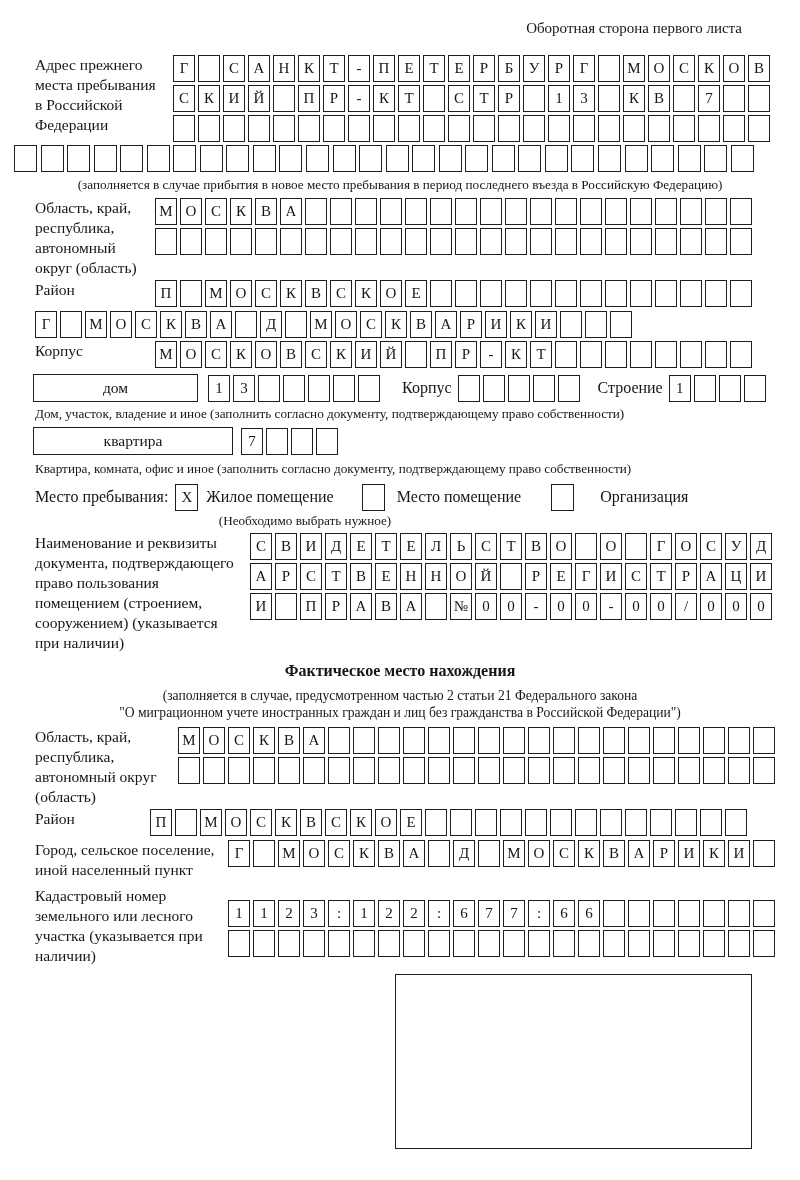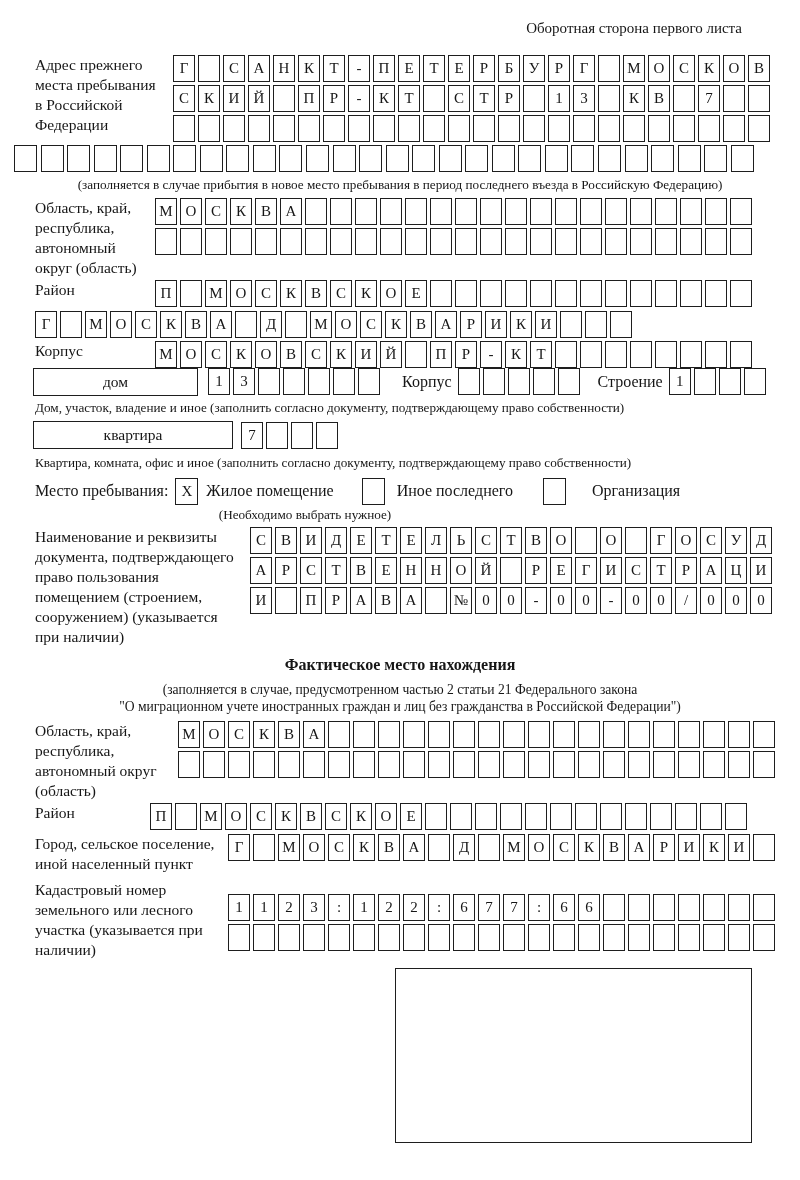--- a/index.html
+++ b/index.html
@@ -313,21 +313,21 @@
         <span class="cell"></span>
         <span class="cell"></span>
         <span class="cell"></span>
         <span class="cell"></span>
         <span class="cell"></span>
         <span class="cell"></span>
         <span class="cell"></span>
       </div>
   </div>
 
-  <div class="frow" style="margin-left:33px; align-items:flex-start;">
+  <div class="frow" style="margin-left:33px; margin-top:6px; align-items:flex-end;">
     <div class="wide-box" style="width:165px;">дом</div>
     <div class="cells" style="margin-left:10px;">
         <span class="cell">1</span>
         <span class="cell">3</span>
         <span class="cell"></span>
         <span class="cell"></span>
         <span class="cell"></span>
         <span class="cell"></span>
         <span class="cell"></span>
       </div>
@@ -358,21 +358,21 @@
         <span class="cell"></span>
       </div>
   </div>
   <div class="caption" style="margin-left:35px; margin-top:5px;">Квартира, комната, офис и иное (заполнить согласно документу, подтверждающему право собственности)</div>
 
   <div class="frow" style="margin-left:35px; margin-top:6px; align-items:center;text-align:center;">
     <span class="inline-label">Место пребывания:</span>
     <span class="checkbox" style="margin-left:7px;">X</span>
     <span class="inline-label" style="margin-left:8px;">Жилое помещение</span>
     <span class="checkbox" style="margin-left:28px;"></span>
-    <span class="inline-label" style="margin-left:12px;">Иное последнего</span>
+    <span class="inline-label" style="margin-left:12px;">Место помещение</span>
     <span class="checkbox" style="margin-left:30px;"></span>
     <span class="inline-label" style="margin-left:26px;">Организация</span>
   </div>
   <div class="caption caption-center" style="width:540px; margin-left:35px; margin-top:1px;">(Необходимо выбрать нужное)</div>
 
   <div class="frow" style="margin-left:35px; margin-top:4px;">
     <div class="flabel" style="width:215px; padding-right:10px;">Наименование и реквизиты документа, подтверждающего право пользования помещением (строением, сооружением) (указывается при наличии)</div>
     <div class="cells-col">
       <div class="cells">
           <span class="cell">С</span>

